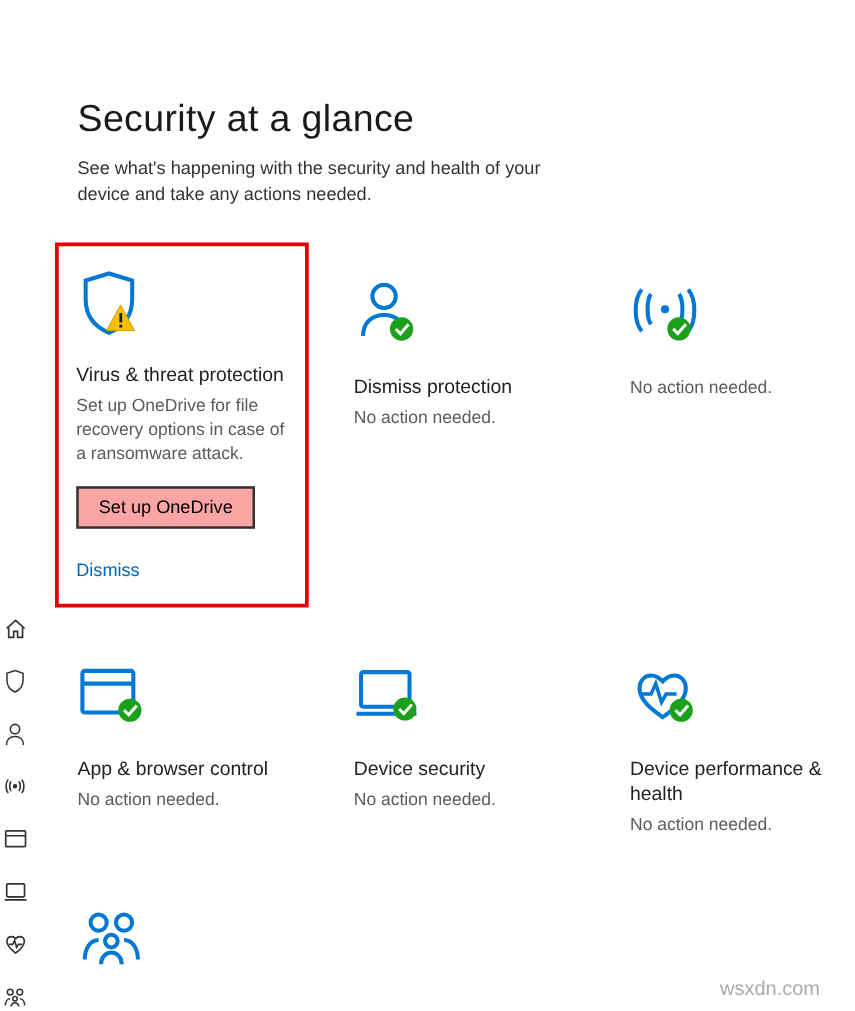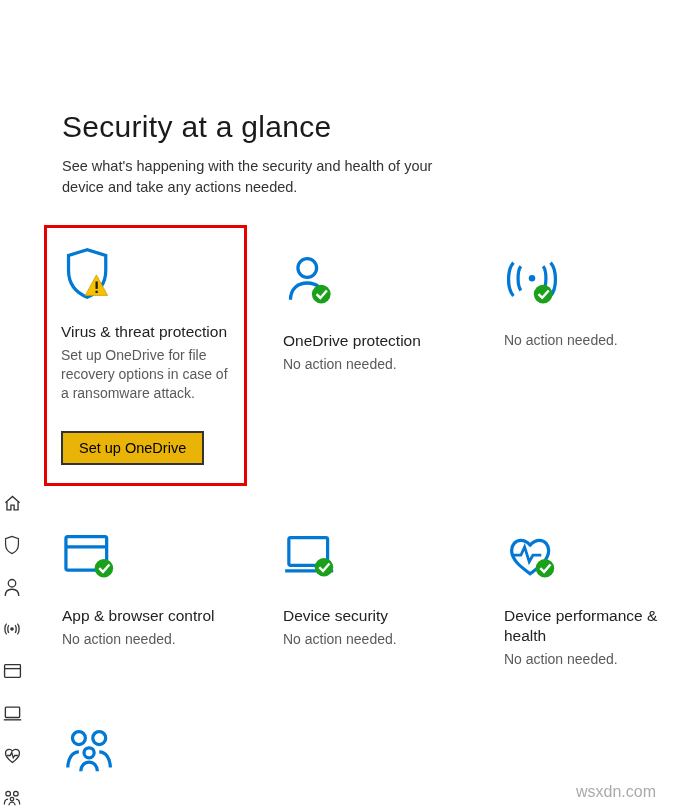--- a/index.html
+++ b/index.html
@@ -72,23 +72,23 @@
     color: #222;
     margin-bottom: 4px;
     line-height: 1.3;
   }
   .tile-desc {
     font-size: 14px;
     color: #5a5a5a;
     line-height: 1.35;
   }
   .tile-btn {
-    margin-top: 28px;
+    margin-top: 17px;
     border: 2px solid #333;
-    background: #eab308;
+    background: #fca5a5;
     font-size: 14.5px;
     padding: 7px 16px;
     cursor: pointer;
     font-family: inherit;
   }
   .tile-link {
     display: block;
     margin-top: 26px;
     color: #0066b4;
     font-size: 14.5px;
@@ -173,32 +173,33 @@
           <svg width="56" height="54" viewBox="0 0 60 58">
             <path d="M28 3 8 9v16c0 15 8 24 20 29 12-5 20-14 20-29V9L28 3Z" fill="none" stroke="#0078d4" stroke-width="3.5"></path>
             <path d="M38 30 50 52H26Z" fill="#f8c100" stroke="#c99a00" stroke-width="0.8"></path>
             <rect x="37" y="37" width="2.4" height="8" fill="#1a1a1a"></rect>
             <rect x="37" y="47" width="2.4" height="2.4" fill="#1a1a1a"></rect>
           </svg>
         </div>
         <div class="tile-title">Virus &amp; threat protection</div>
         <div class="tile-desc">Set up OneDrive for file recovery options in case of a ransomware attack.</div>
         <button class="tile-btn">Set up OneDrive</button>
+        <span class="tile-link">Dismiss</span>
       </div>
 
       <div class="tile">
         <div class="tile-icon">
           <svg width="56" height="56" viewBox="0 0 60 60">
             <circle cx="26" cy="14" r="10" fill="none" stroke="#0078d4" stroke-width="3.5"></circle>
             <path d="M8 48c0-12 8-18 18-18s18 6 18 18" fill="none" stroke="#0078d4" stroke-width="3.5"></path>
             <circle cx="41" cy="42" r="10" class="badge-check"></circle>
             <path d="M36 42l4 4 7-8" stroke="#fff" stroke-width="2.6" fill="none"></path>
           </svg>
         </div>
-        <div class="tile-title">OneDrive protection</div>
+        <div class="tile-title">Dismiss protection</div>
         <div class="tile-desc">No action needed.</div>
       </div>
 
       <div class="tile">
         <div class="tile-icon">
           <svg width="56" height="52" viewBox="0 0 60 56">
             <path d="M10 6c-7 8-7 28 0 36M50 6c7 8 7 28 0 36M18 10c-4 5-4 21 0 26M42 10c4 5 4 21 0 26" fill="none" stroke="#0078d4" stroke-width="3.5"></path>
             <circle cx="30" cy="23" r="3.5" fill="#0078d4"></circle>
             <circle cx="42" cy="40" r="10" class="badge-check"></circle>
             <path d="M37 40l4 4 7-8" stroke="#fff" stroke-width="2.6" fill="none"></path>

